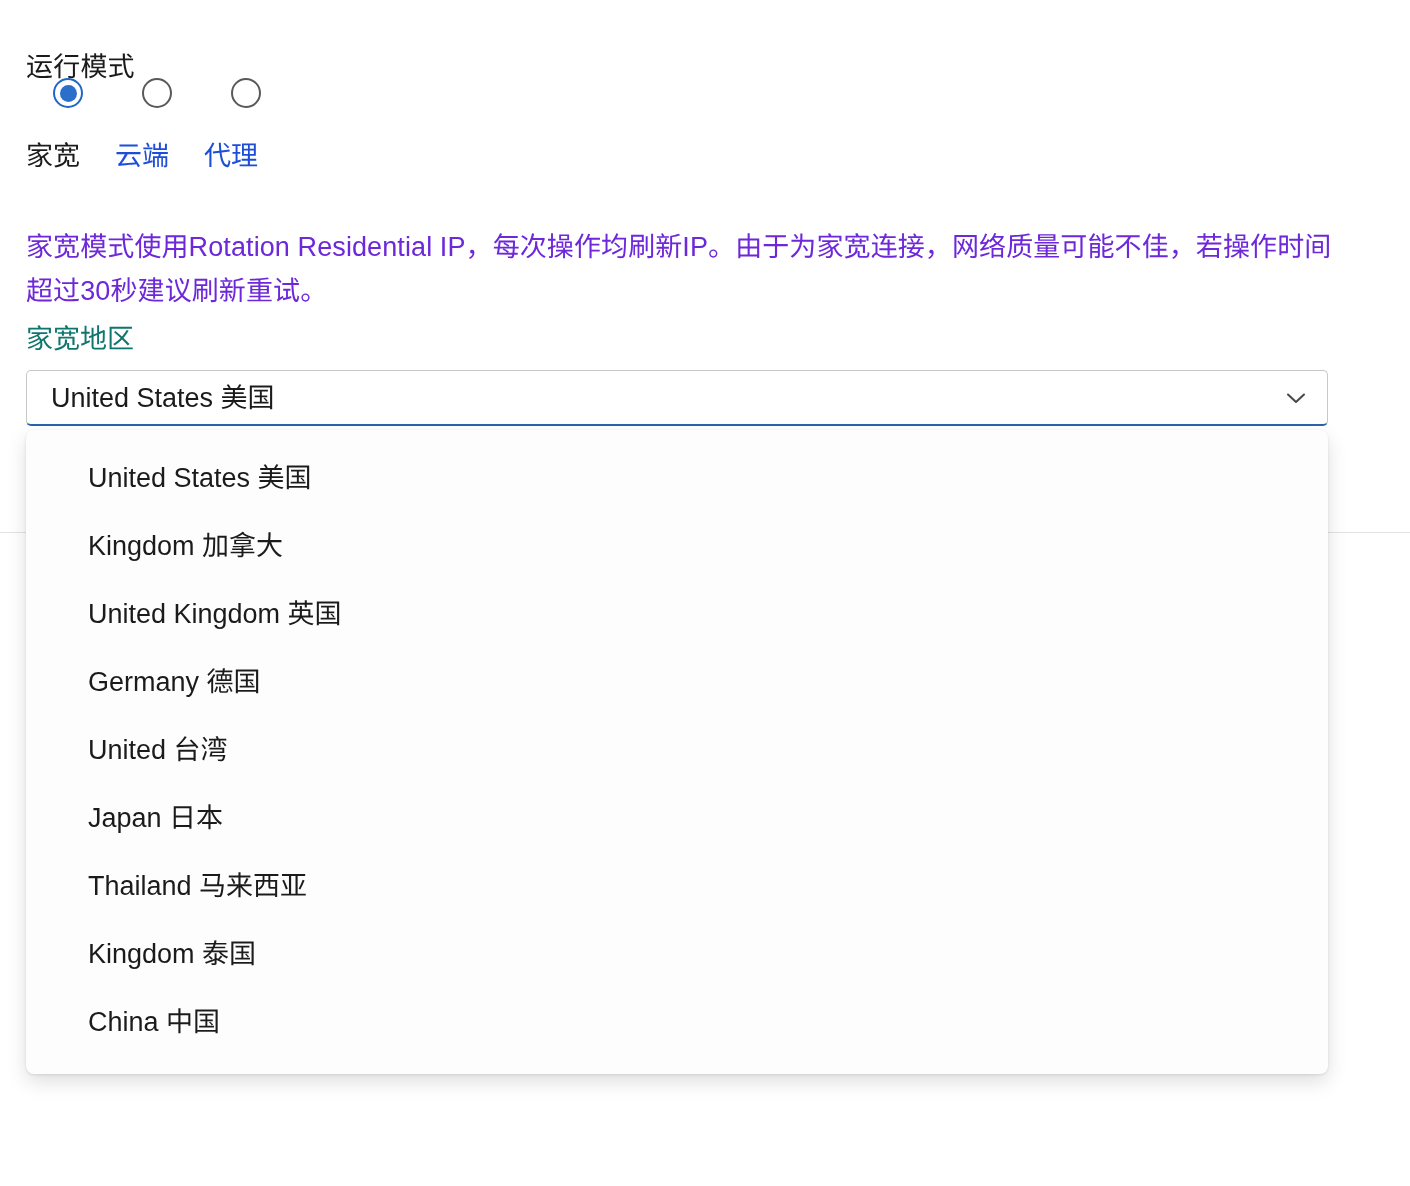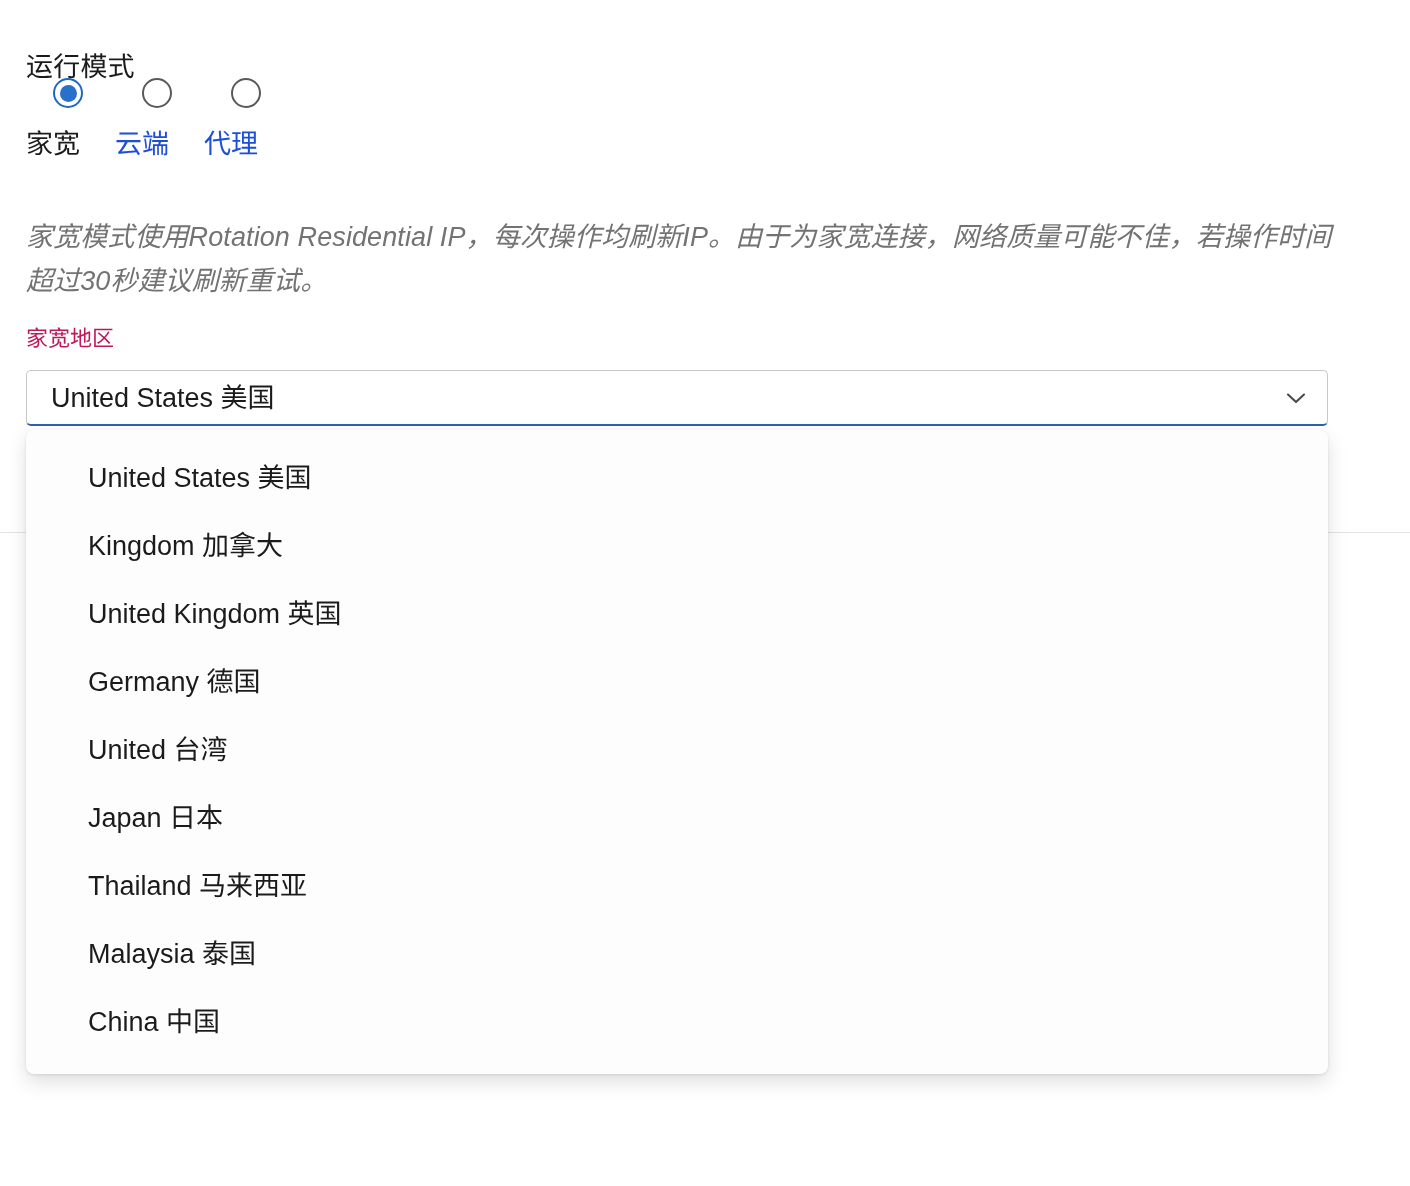--- a/index.html
+++ b/index.html
@@ -76,56 +76,55 @@
     background: #2a6fc9;
   }
   .radio-outer.checked .radio-dot {
     width: 17px;
     height: 17px;
   }
 
   .labels-row {
     display: flex;
     align-items: flex-end;
-    margin-top: 19px;
+    margin-top: 31px;
   }
   .label-cell {
     width: 89px;
     text-align: left;
     font-size: 27px;
     line-height: 34px;
     color: #1d4ed8;
     white-space: nowrap;
     cursor: pointer;
   }
   .label-cell.active {
     color: #1b1b1b;
   }
 
   
   .description {
     position: absolute;
     left: 26px;
-    top: 215px;
+    top: 225px;
     width: 1306px;
     font-size: 27px;
     line-height: 44px;
-    color: #737373;
+    color: #6d28d9;
     letter-spacing: 0.1px;
-    font-style: italic;
   }
 
   
   .field-label {
     position: absolute;
     left: 26px;
     top: 320px;
-    font-size: 22px;
+    font-size: 27px;
     line-height: 38px;
-    color: #be185d;
+    color: #0f766e;
   }
 
   
   .divider {
     position: absolute;
     left: 0px;
     top: 532px;
     width: 1410px;
     height: 1px;
     background: #e3e3e3;
@@ -244,17 +243,17 @@
   </div>
 
   <div class="dropdown">
     <div class="dropdown-item">United States 美国</div>
     <div class="dropdown-item">Kingdom 加拿大</div>
     <div class="dropdown-item">United Kingdom 英国</div>
     <div class="dropdown-item">Germany 德国</div>
     <div class="dropdown-item">United 台湾</div>
     <div class="dropdown-item">Japan 日本</div>
     <div class="dropdown-item">Thailand 马来西亚</div>
-    <div class="dropdown-item">Malaysia 泰国</div>
+    <div class="dropdown-item">Kingdom 泰国</div>
     <div class="dropdown-item">China 中国</div>
   </div>
 
 </div>
 
 </body></html>

